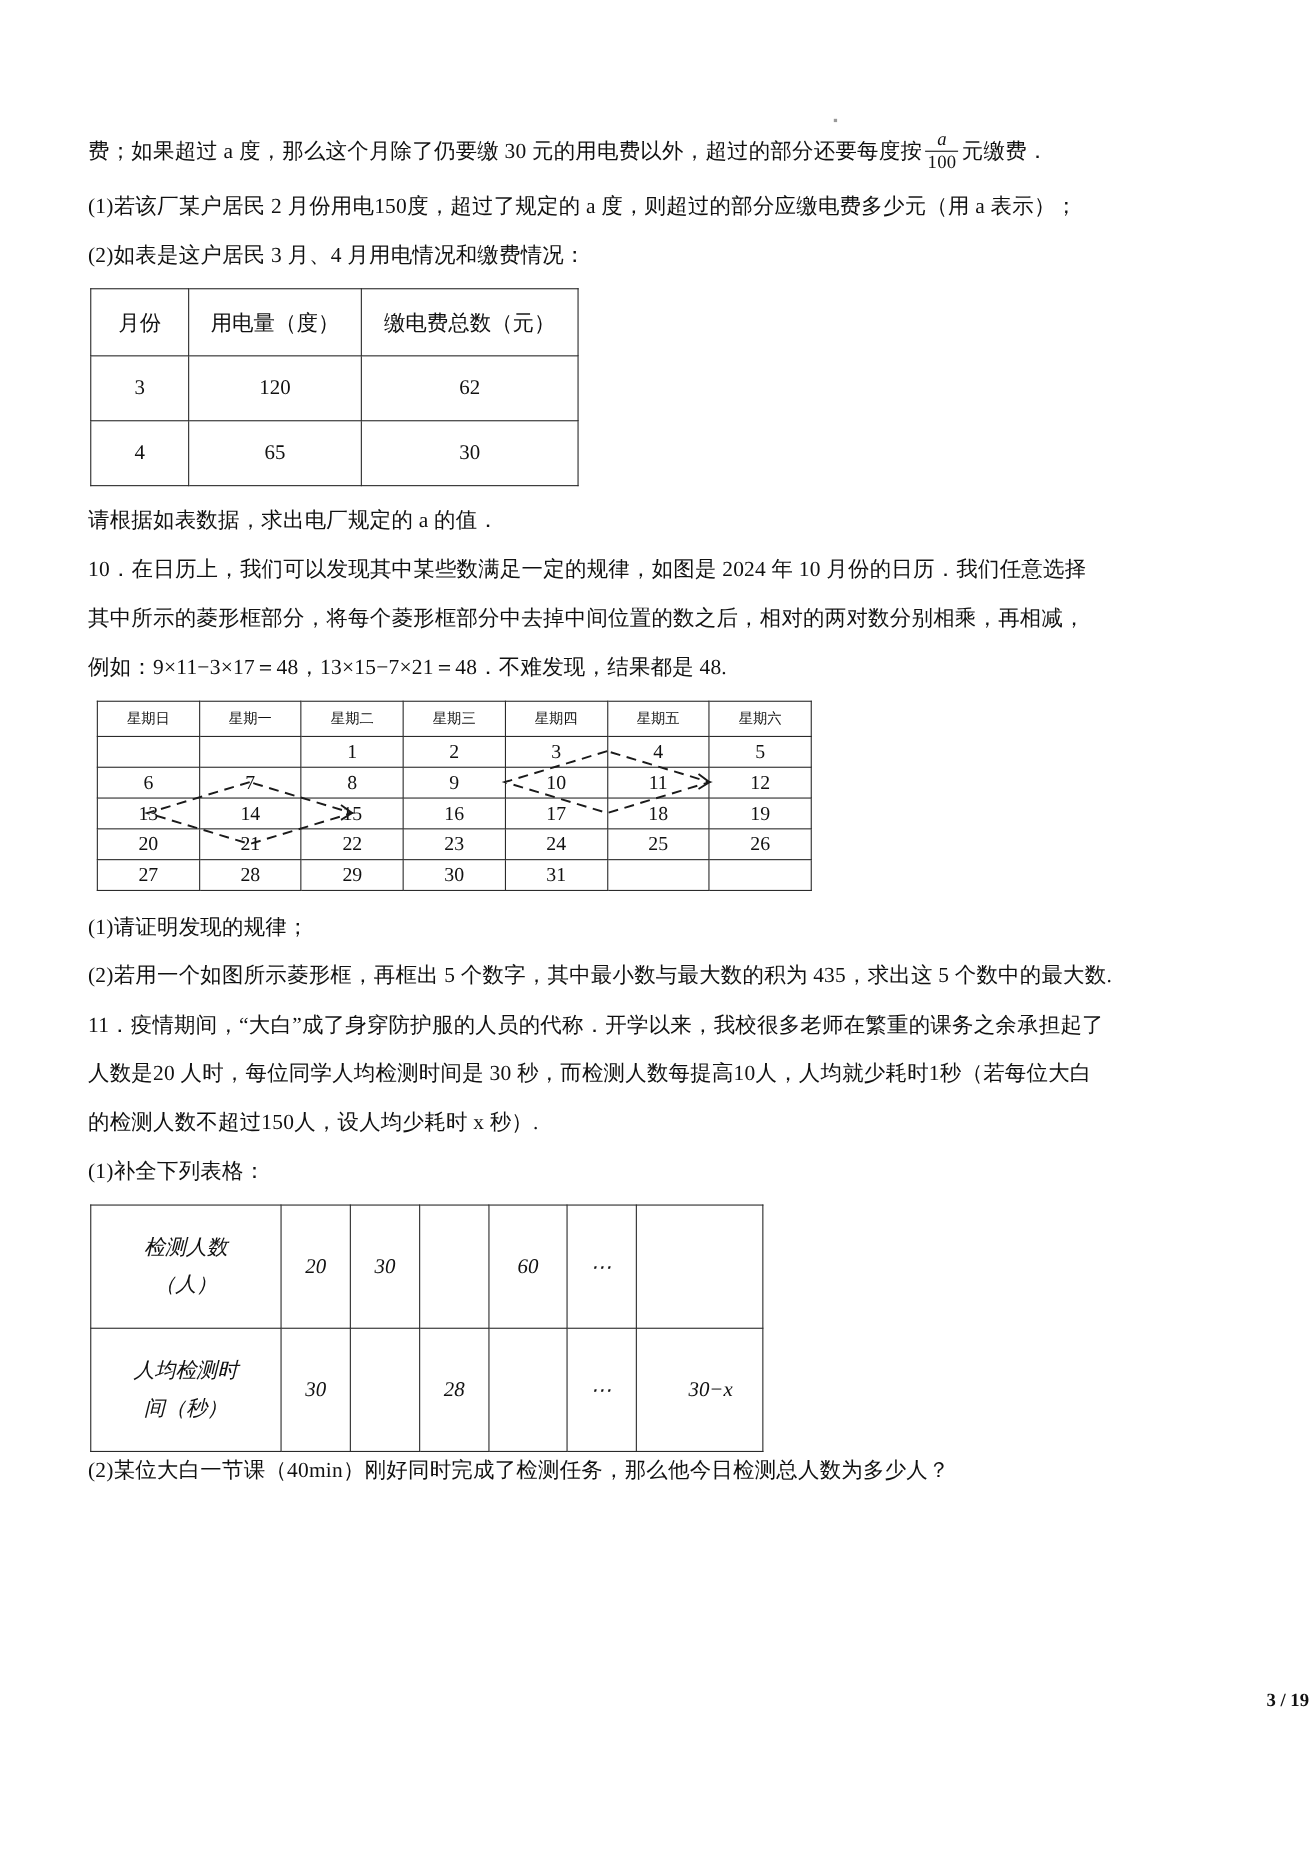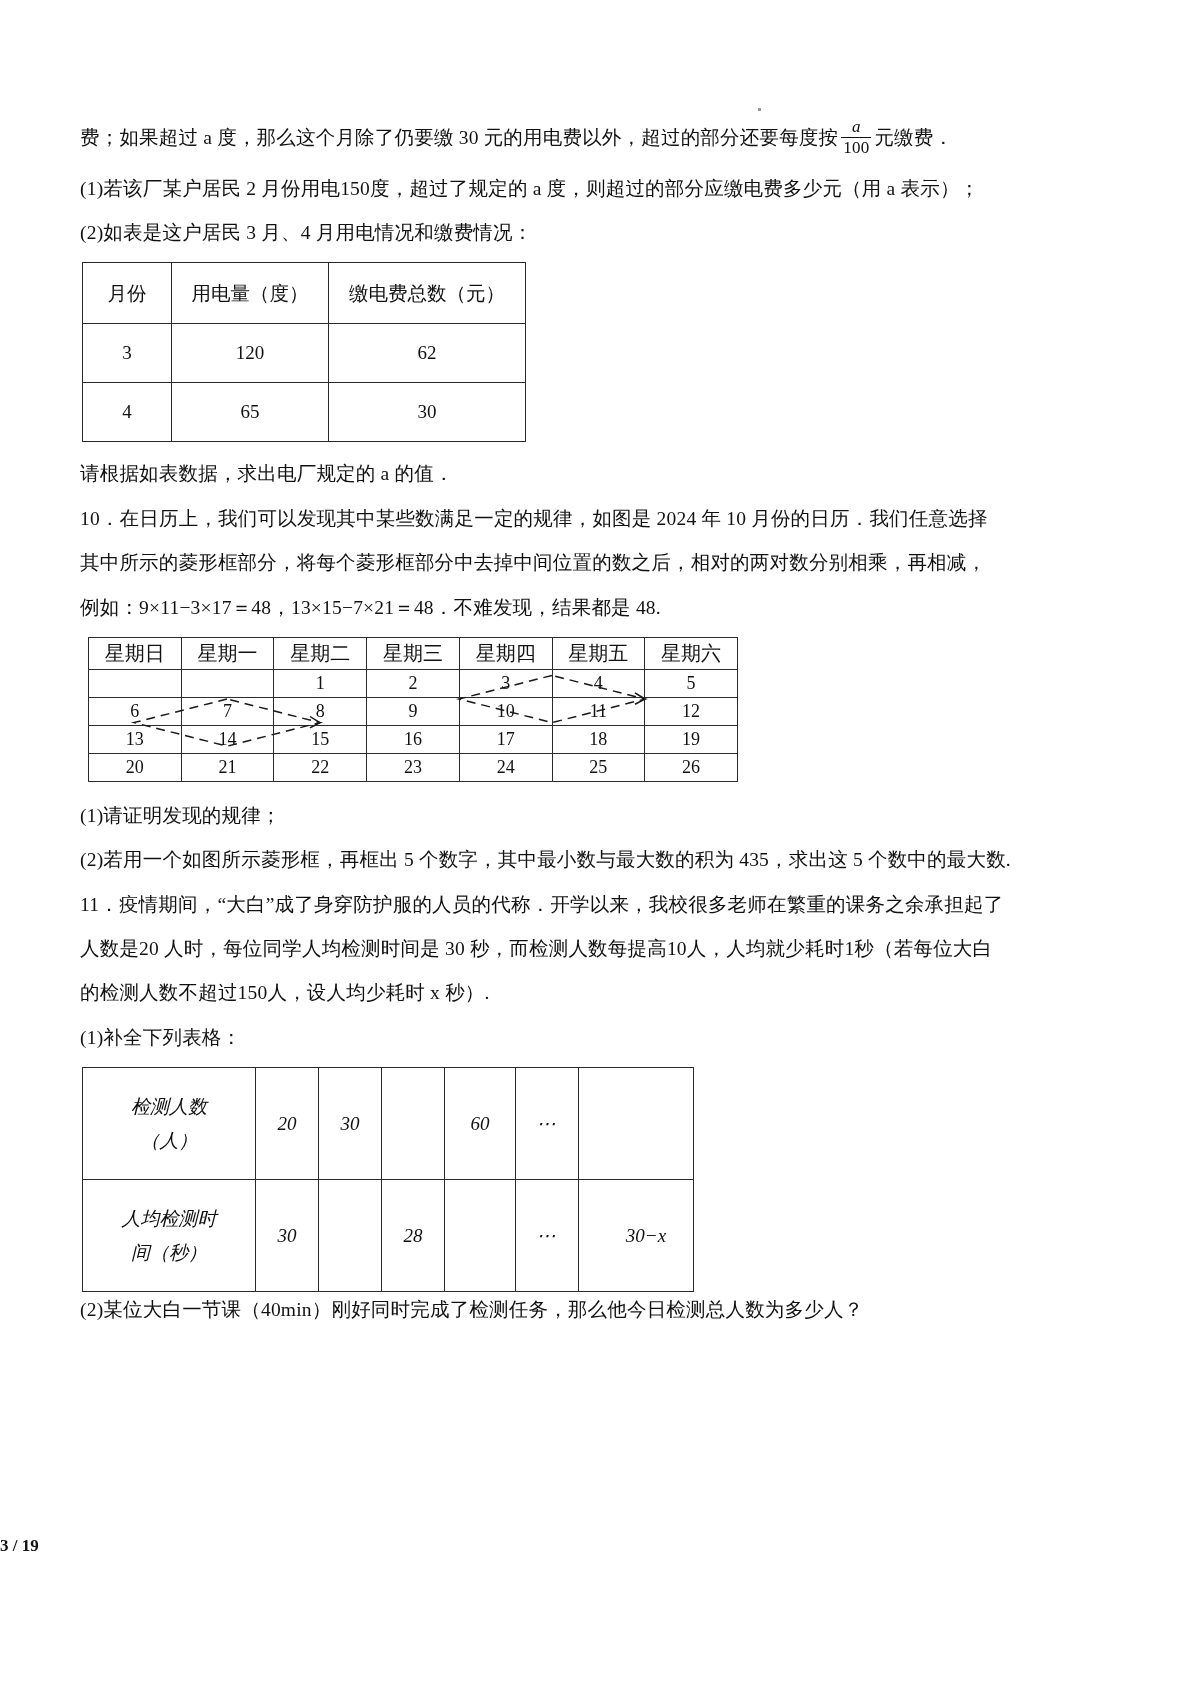--- a/index.html
+++ b/index.html
@@ -56,21 +56,21 @@
   .calwrap { position:relative; margin:6px 0 22px 8px; width:650px; }
   table.cal { border-collapse:collapse; width:650px; table-layout:fixed; }
   table.cal td {
     border:1.2px solid #2b2b2b;
     height:27px;
     text-align:center;
     vertical-align:middle;
     font-size:18px;
     padding:0;
   }
-  table.cal tr.weekhdr td { height:31px; font-size:20px; }
+  table.cal tr.weekhdr td { height:31px; font-size:13px; }
   .calsvg { position:absolute; left:0; top:0; width:650px; height:100%; pointer-events:none; }
 
   
   table.det { margin:6px 0 6px 2px; border-collapse:collapse; table-layout:fixed;font-style:italic; }
   table.det td {
     border:1.6px solid #2a2a2a;
     text-align:center;
     vertical-align:middle;
     font-size:19px;
     padding:0 4px;
@@ -79,21 +79,21 @@
   table.det .dcell { width:54px; }
   table.det .dcell.wide { width:62px; }
   table.det .dcell.last { width:86px;padding-left:24px; }
   table.det tr { height:112px; }
   .dots { letter-spacing:2px; }
 
   .footer {
     position:absolute;
     left:0; top:1536px;
     width:1190px;
-    text-align:left;
+    text-align:right;
     font-size:17px;
     font-weight:bold;
     font-family:"Liberation Serif",serif;
   }
   .topdot {
     position:absolute; left:758px; top:108px;
     width:3px; height:3px; background:#999;
   }
 </style>
 </head>
@@ -179,20 +179,29 @@
           <td>19</td>
         </tr>
         <tr>
           <td>20</td>
           <td>21</td>
           <td>22</td>
           <td>23</td>
           <td>24</td>
           <td>25</td>
           <td>26</td>
+        </tr>
+        <tr>
+          <td>27</td>
+          <td>28</td>
+          <td>29</td>
+          <td>30</td>
+          <td>31</td>
+          <td></td>
+          <td></td>
         </tr>
       </tbody>
         </table>
 
       <svg class="calsvg" viewBox="0 0 650 166" preserveAspectRatio="none">
 
         <polygon points="464,44 371,71 464,98 557,71" fill="none" stroke="#1a1a1a" stroke-width="1.7" stroke-dasharray="9,6" stroke-linejoin="miter"></polygon>
 
         <polygon points="139,71 46,98 139,125 232,98" fill="none" stroke="#1a1a1a" stroke-width="1.7" stroke-dasharray="9,6" stroke-linejoin="miter"></polygon>
 

